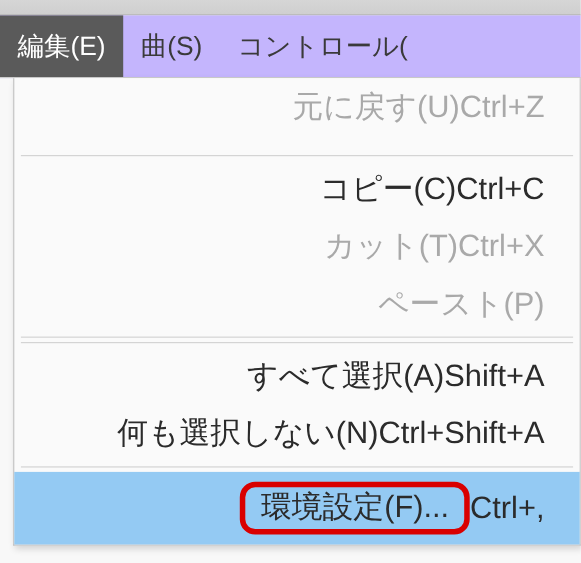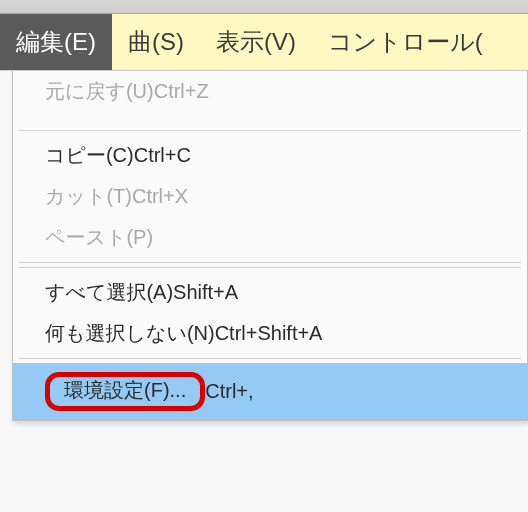--- a/index.html
+++ b/index.html
@@ -4,21 +4,21 @@
 <style>
   * { margin: 0; padding: 0; box-sizing: border-box; }
   html, body { width: 528px; height: 512px; font-family: "Yu Gothic", "Meiryo", sans-serif; background: #f8f8f8; overflow: hidden; }
   .topbar {
     height: 14px;
     background: linear-gradient(#d6d6d6, #cfcfcf);
     border-bottom: 1px solid #a8a8a8;
   }
   .menubar {
     display: flex;
-    background: #fef9c3;
+    background: #c4b5fd;
     border-bottom: 1px solid #cccccc;
     font-size: 24px;
     height: 57px;
     align-items: stretch;
   }
   .menubar .mitem {
     padding: 12px 16px 10px 16px;
     color: #3a3a3a;
     white-space: nowrap;
   }
@@ -30,24 +30,24 @@
     margin-left: 12px;
     width: 516px;
     background: #fafafa;
     border-left: 1px solid #bfbfbf;
     border-right: 1px solid #bfbfbf;
     border-bottom: 1px solid #bfbfbf;
     box-shadow: 2px 3px 6px rgba(0,0,0,0.15);
   }
   .row {
     display: flex;
-    justify-content: flex-start;
+    justify-content: flex-end;
     align-items: center;
     padding: 7px 32px 7px 32px;
-    font-size: 20px;
+    font-size: 28px;
     color: #2b2b2b;
   }
   .row .shortcut { color: #2b2b2b; }
   .row.disabled .label,
   .row.disabled .shortcut { color: #a9a9a9; }
   .sep {
     height: 1px;
     background: #d0d0d0;
     margin: 4px 6px;
   }
@@ -65,21 +65,20 @@
   }
 </style>
 </head>
 <body>
 
 <div class="topbar"></div>
 
 <div class="menubar">
   <div class="mitem active">編集(E)</div>
   <div class="mitem">曲(S)</div>
-  <div class="mitem">表示(V)</div>
   <div class="mitem">コントロール(</div>
 </div>
 
 <div class="menu">
 
   <div class="row disabled">
     <span class="label">元に戻す(U)</span>
     <span class="shortcut">Ctrl+Z</span>
   </div>
   <div class="row disabled">

